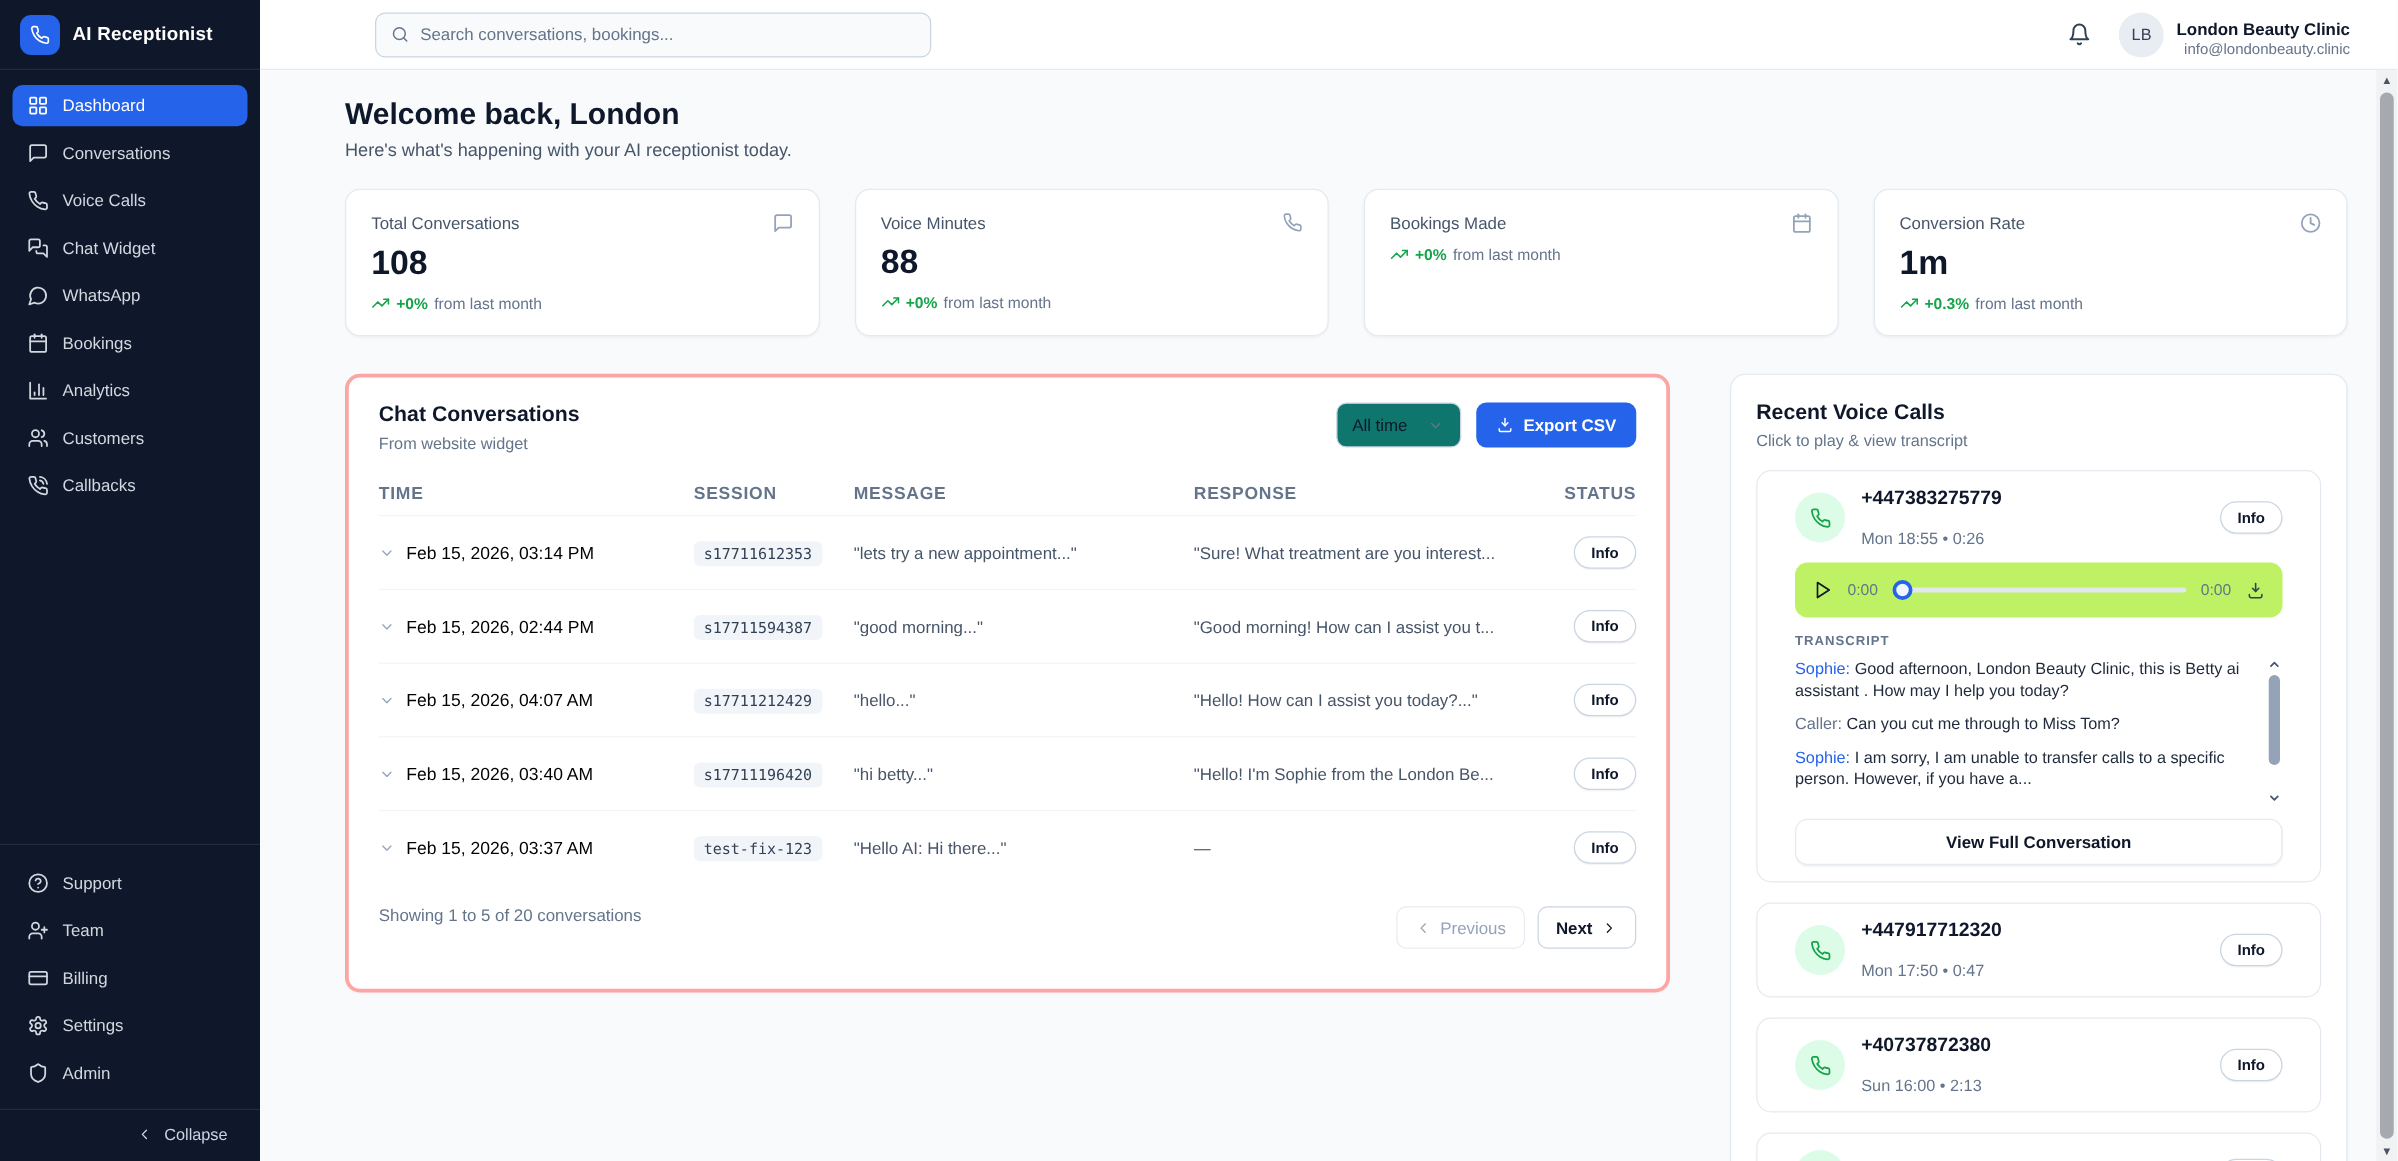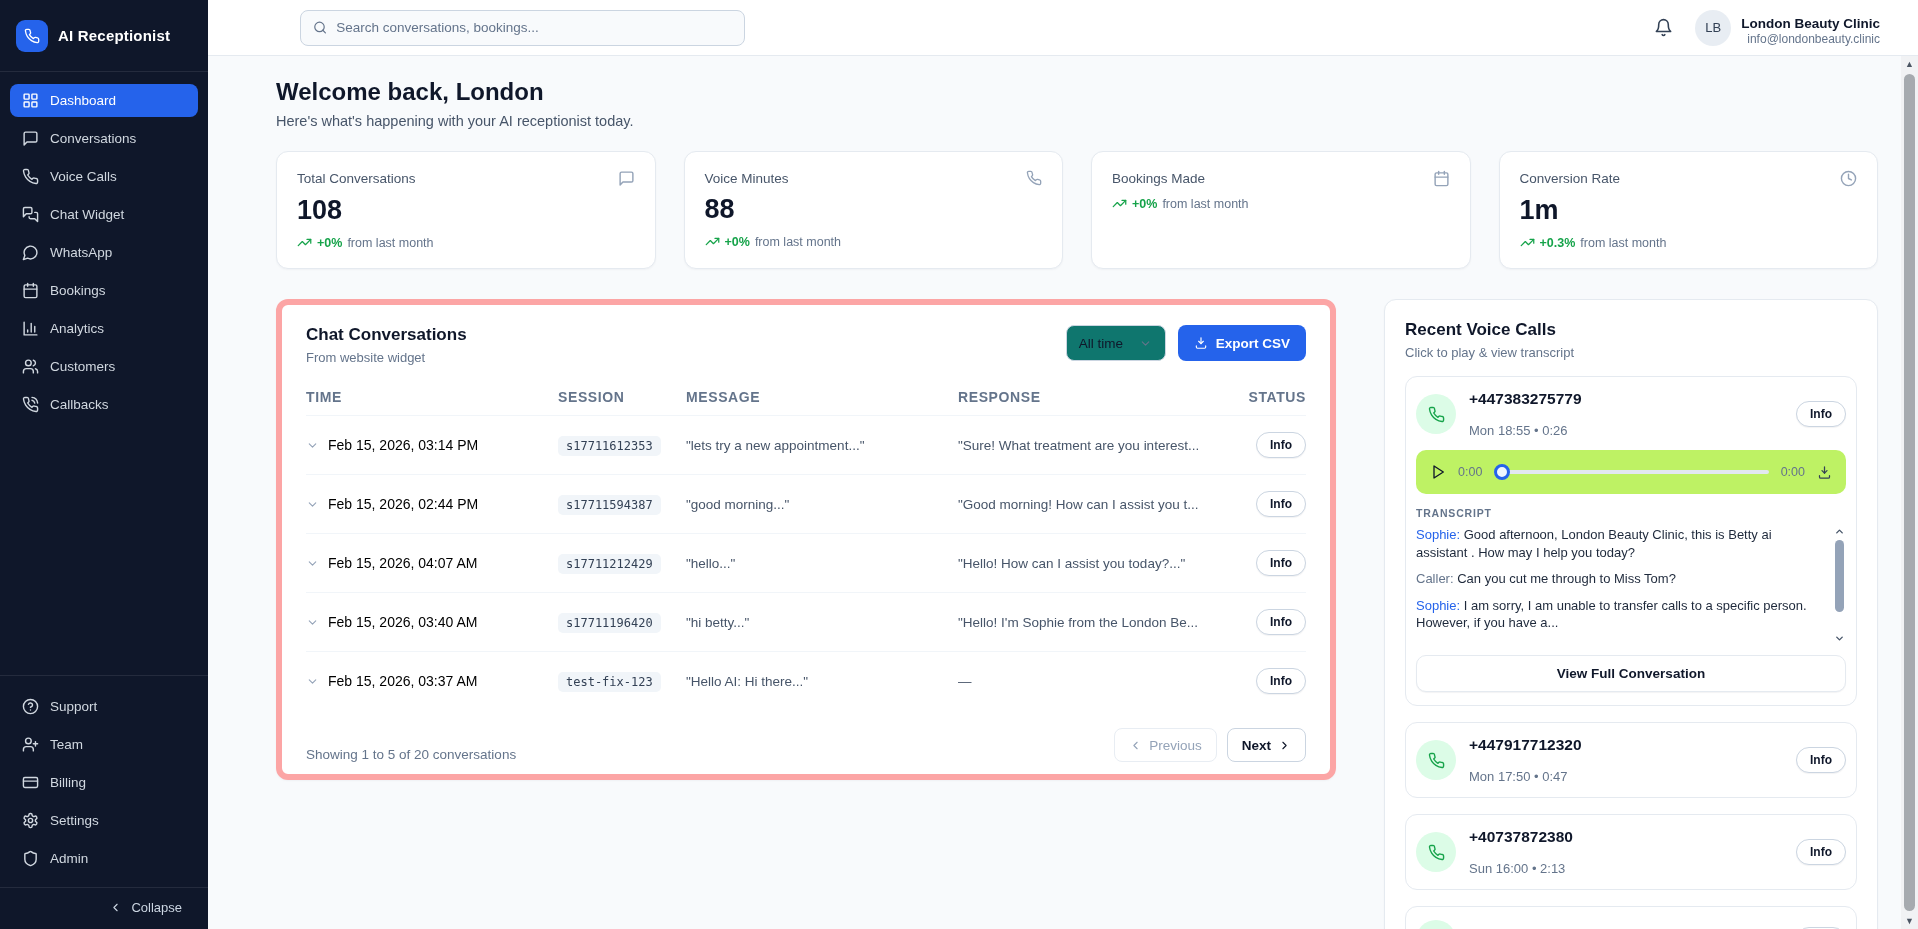--- a/index.html
+++ b/index.html
@@ -1,21 +1,21 @@
 <!DOCTYPE html>
 <html><head>
 <meta charset="utf-8">
 <style>
   * { margin:0; padding:0; box-sizing:border-box; }
   html,body { width:1918px; height:929px; overflow:hidden; font-family:"Liberation Sans",sans-serif; background:#f8fafc; }
   .app { display:flex; width:1918px; height:929px; }
 
   
   .sidebar { width:208px; min-width:208px; height:100%; background:#0f172a; color:#d7dde6; display:flex; flex-direction:column; }
-  .logo-row { display:flex; align-items:center; gap:10px; padding:12px 16px; height:72px; border-bottom:1px solid rgba(255,255,255,.09); }
+  .logo-row { display:flex; align-items:center; gap:10px; padding:12px 16px; height:56px; border-bottom:1px solid rgba(255,255,255,.09); }
   .logo-badge { width:32px; height:32px; background:#2563eb; border-radius:9px; display:flex; align-items:center; justify-content:center; color:#fff; }
   .logo-title { font-size:15px; font-weight:bold; color:#fff; letter-spacing:.2px; }
   .nav { padding:12px 10px 0 10px; display:flex; flex-direction:column; gap:5px; }
   .nav-item { display:flex; align-items:center; gap:11px; padding:8px 12px; border-radius:8px; font-size:13.5px; color:#d1d8e0; cursor:pointer; }
   .nav-item svg { width:17px; height:17px; flex:none; }
   .nav-item.active { background:#2563eb; color:#fff; }
   .sidebar-bottom { margin-top:auto; border-top:1px solid rgba(255,255,255,.09); padding:14px 10px 0 10px; display:flex; flex-direction:column; gap:5px; }
   .collapse-row { border-top:1px solid rgba(255,255,255,.09); margin-top:12px; padding:12px 26px 14px 10px; display:flex; align-items:center; justify-content:flex-end; gap:9px; font-size:13px; color:#cbd5e1; cursor:pointer; }
 
   
@@ -41,48 +41,48 @@
   .stat-top { display:flex; align-items:center; justify-content:space-between; color:#475569; font-size:13.5px; }
   .stat-top svg { color:#94a3b8; }
   .stat-value { font-size:27px; font-weight:800; color:#0f172a; margin-top:8px; }
   .stat-trend { display:flex; align-items:center; gap:5px; margin-top:9px; font-size:12.5px; }
   .trend-green { color:#16a34a; font-weight:600; }
   .trend-gray { color:#64748b; }
 
   .panels { display:flex; gap:48px; margin-top:30px; align-items:flex-start; }
 
   
-  .chat-panel { width:1060px; background:#fff; border:6px solid #fca5a5; border-radius:12px; padding:20px 24px 6px 24px; box-shadow:0 1px 2px rgba(15,23,42,.04); }
+  .chat-panel { width:1060px; background:#fff; border:3px solid #fca5a5; border-radius:12px; padding:20px 24px 26px 24px; box-shadow:0 1px 2px rgba(15,23,42,.04); }
   .chat-head { display:flex; align-items:flex-start; }
   .panel-title { font-size:17px; font-weight:bold; color:#0f172a; }
   .panel-subtitle { font-size:13px; color:#64748b; margin-top:5px; }
   .chat-controls { margin-left:auto; display:flex; gap:12px; align-items:center; }
   .select { height:36px; min-width:100px; border:1px solid #cbd5e1; border-radius:8px; background:#0f766e; display:flex; align-items:center; gap:16px; padding:0 12px; font-size:13.5px; color:#0f172a; cursor:pointer; }
   .select svg { color:#64748b; }
   .btn-primary { height:36px; background:#2563eb; color:#fff; border:none; border-radius:8px; font-size:13.5px; font-weight:600; display:flex; align-items:center; gap:8px; padding:0 16px; cursor:pointer; font-family:"Liberation Sans",sans-serif; }
 
   .tbl { margin-top:18px; }
   .tbl-header { display:grid; grid-template-columns:252px 128px 272px 1fr 72px; font-size:14px; font-weight:bold; letter-spacing:.6px; color:#64748b; padding:6px 0 10px 0; }
   .tbl-header .col-status { text-align:right; }
   .tbl-row { display:grid; grid-template-columns:252px 128px 272px 1fr 72px; align-items:center; padding:16px 0; border-top:1px solid #f1f5f9; font-size:13.5px; }
   .cell-time { display:flex; align-items:center; gap:9px; color:#000000; font-size:14px; }
   .row-chevron { color:#94a3b8; display:flex; cursor:pointer; }
   .session-badge { font-family:"DejaVu Sans Mono",monospace; font-size:12px; color:#334155; background:#f1f5f9; border-radius:5px; padding:3px 8px; }
   .cell-msg, .cell-resp { color:#475569; white-space:nowrap; overflow:hidden; }
   .info-pill { justify-self:end; background:#fff; border:1px solid #cbd5e1; border-radius:999px; padding:5px 13px; font-size:12px; font-weight:bold; color:#0f172a; cursor:pointer; box-shadow:0 1px 1px rgba(15,23,42,.05); font-family:"Liberation Sans",sans-serif; }
-  .tbl-footer { display:flex; align-items:flex-end; margin-top:6px; padding:12px 0 6px 0; }
+  .tbl-footer { display:flex; align-items:flex-start; margin-top:6px; padding:12px 0 6px 0; }
   .tbl-summary { font-size:13.5px; color:#64748b; }
   .pager { margin-left:auto; display:flex; gap:10px; }
   .pg-btn { height:34px; border-radius:8px; display:flex; align-items:center; gap:7px; padding:0 14px; font-size:13.5px; background:#fff; cursor:pointer; font-family:"Liberation Sans",sans-serif; }
   .pg-prev { border:1px solid #e8edf3; color:#94a3b8; }
   .pg-next { border:1px solid #cbd5e1; color:#0f172a; font-weight:600; }
 
   
   .voice-panel { flex:1; background:#fff; border:1px solid #e5eaf0; border-radius:12px; padding:20px 20px; box-shadow:0 1px 2px rgba(15,23,42,.04); }
-  .call-card { border:1px solid #e5eaf0; border-radius:12px; padding:13px 10px; margin-top:16px; background:#fff; }
+  .call-card { border:1px solid #e5eaf0; border-radius:12px; padding:13px 30px; margin-top:16px; background:#fff; }
   .call-row { display:flex; align-items:center; gap:13px; cursor:pointer; }
   .call-icon { width:40px; height:40px; min-width:40px; border-radius:50%; background:#dcfce7; color:#16a34a; display:flex; align-items:center; justify-content:center; }
   .call-number { font-size:15.5px; font-weight:bold; color:#0f172a; }
   .call-meta { font-size:13px; color:#64748b; margin-top:15px; }
   .call-row .info-pill { margin-left:auto; }
   .player { margin-top:12px; background:#bef264; border-radius:10px; height:44px; display:flex; align-items:center; gap:12px; padding:0 14px; }
   .play-btn { color:#0f172a; display:flex; cursor:pointer; }
   .player-time { font-size:12.5px; color:#64748b; }
   .slider { flex:1; position:relative; height:16px; display:flex; align-items:center; cursor:pointer; }
   .slider-track { width:100%; height:4px; background:#e2e8f0; border-radius:2px; }

